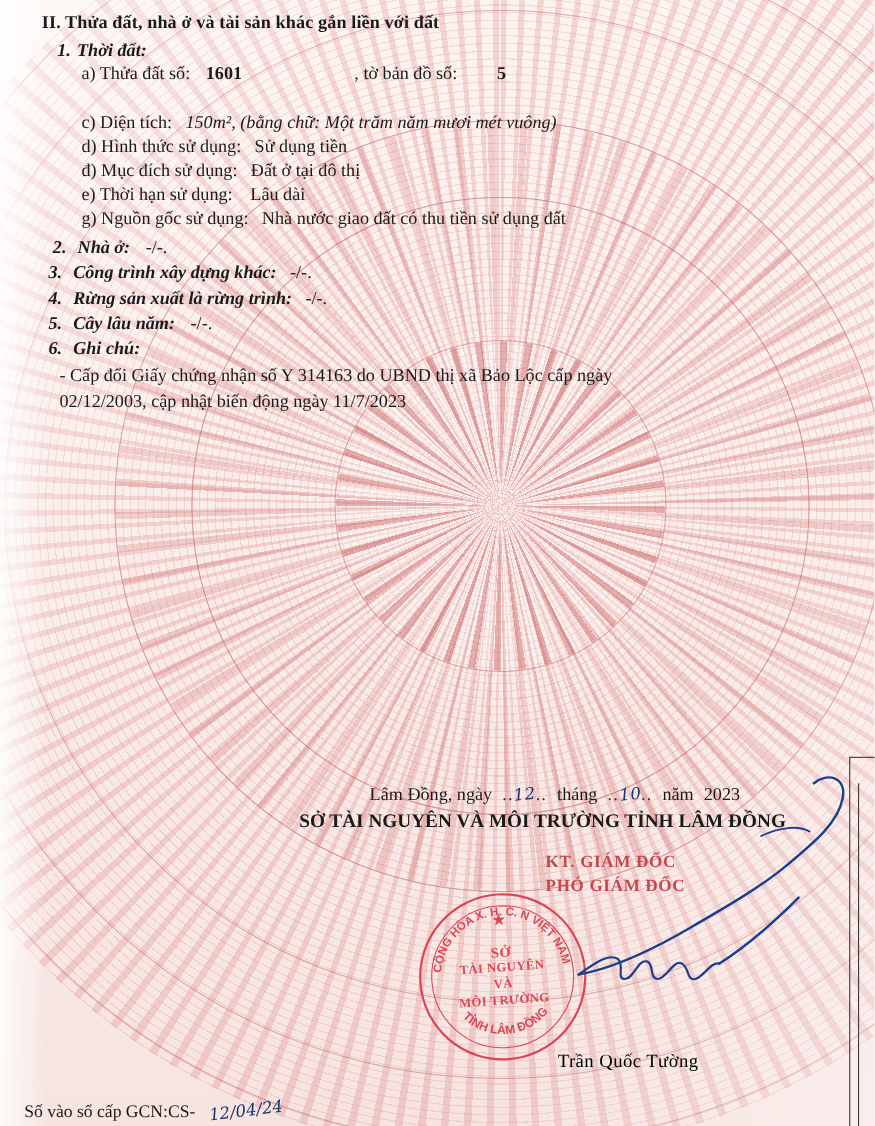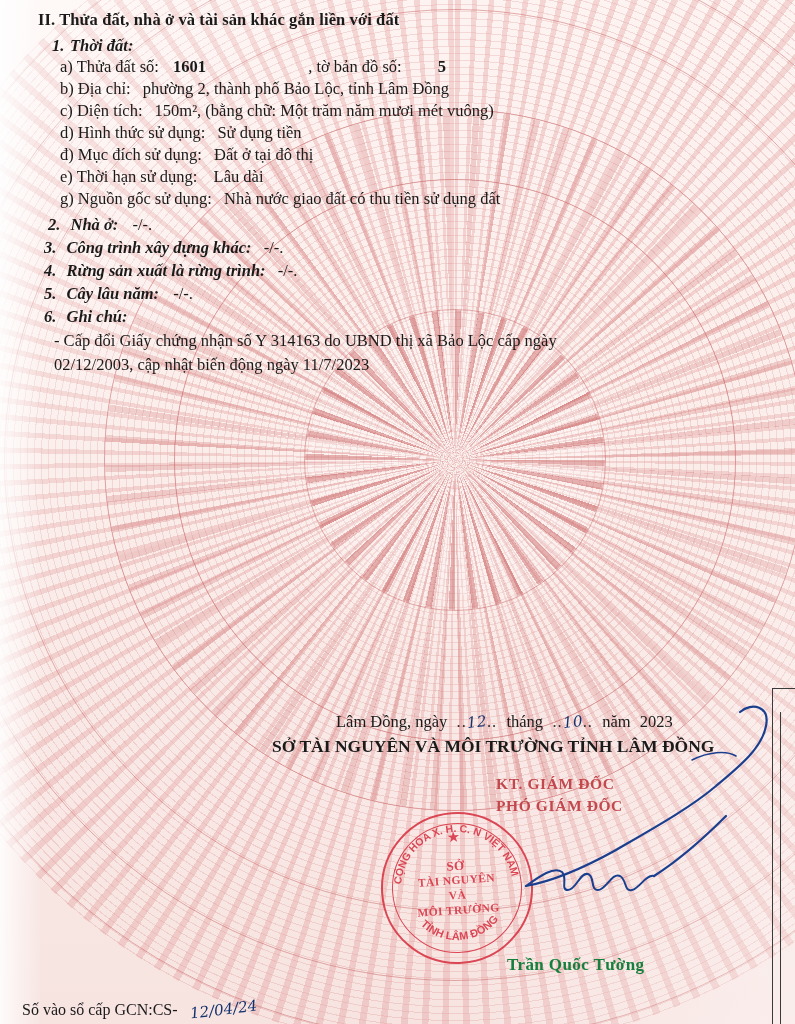--- a/index.html
+++ b/index.html
@@ -134,21 +134,21 @@
     font-style: italic;
     font-size: 16.5px;
   }
   .line {
     position: absolute;
     font-size: 16.5px;
     white-space: nowrap;
   }
   .val-strong { font-weight: bold; }
 
-  .sub { left: 60px; }
+  .sub { left: 74px; }
 
   .inline-head {
     font-weight: bold;
     font-style: italic;
   }
 
   
   .sign-place {
     position: absolute;
     left: 336px;
@@ -189,23 +189,23 @@
     top: 797px;
     font-weight: bold;
     font-size: 15.5px;
     color: #c2484d;
     letter-spacing: .6px;
   }
   .signer-name {
     position: absolute;
     left: 507px;
     top: 955px;
-    font-weight: bold;
+    font-weight: normal;
     font-size: 17px;
-    color: #15803d;
+    color: #000000;
     letter-spacing: .4px;
   }
   .footer-line {
     position: absolute;
     left: 22px;
     top: 1001px;
     font-size: 16px;
     white-space: nowrap;
   }
   .footer-hand {
@@ -310,28 +310,24 @@
   <div class="item-head" style="left:52px; top:36px;">1.</div>
   <div class="item-head" style="left:70px; top:36px;">Thời đất:</div>
 
   <div class="line sub" style="top:57px;">
     <span>a) Thửa đất số:</span>
     <span class="val-strong" style="padding-left:10px;">1601</span>
     <span style="padding-left:98px;">, tờ bản đồ số:</span>
     <span class="val-strong" style="padding-left:32px;">5</span>
   </div>
 
-  <div class="line sub" style="top:79px;">
-    <span>b) Địa chỉ:</span>
-    <span style="padding-left:8px;">phường 2, thành phố Bảo Lộc, tỉnh Lâm Đồng</span>
-  </div>
 
   <div class="line sub" style="top:101px;">
     <span>c) Diện tích:</span>
-    <span style="padding-left:8px;">150m², (bằng chữ: Một trăm năm mươi mét vuông)</span>
+    <span style="padding-left:8px;font-style:italic;">150m², (bằng chữ: Một trăm năm mươi mét vuông)</span>
   </div>
 
   <div class="line sub" style="top:123px;">
     <span>d) Hình thức sử dụng:</span>
     <span style="padding-left:8px;">Sử dụng tiền</span>
   </div>
 
   <div class="line sub" style="top:145px;">
     <span>đ) Mục đích sử dụng:</span>
     <span style="padding-left:8px;">Đất ở tại đô thị</span>

